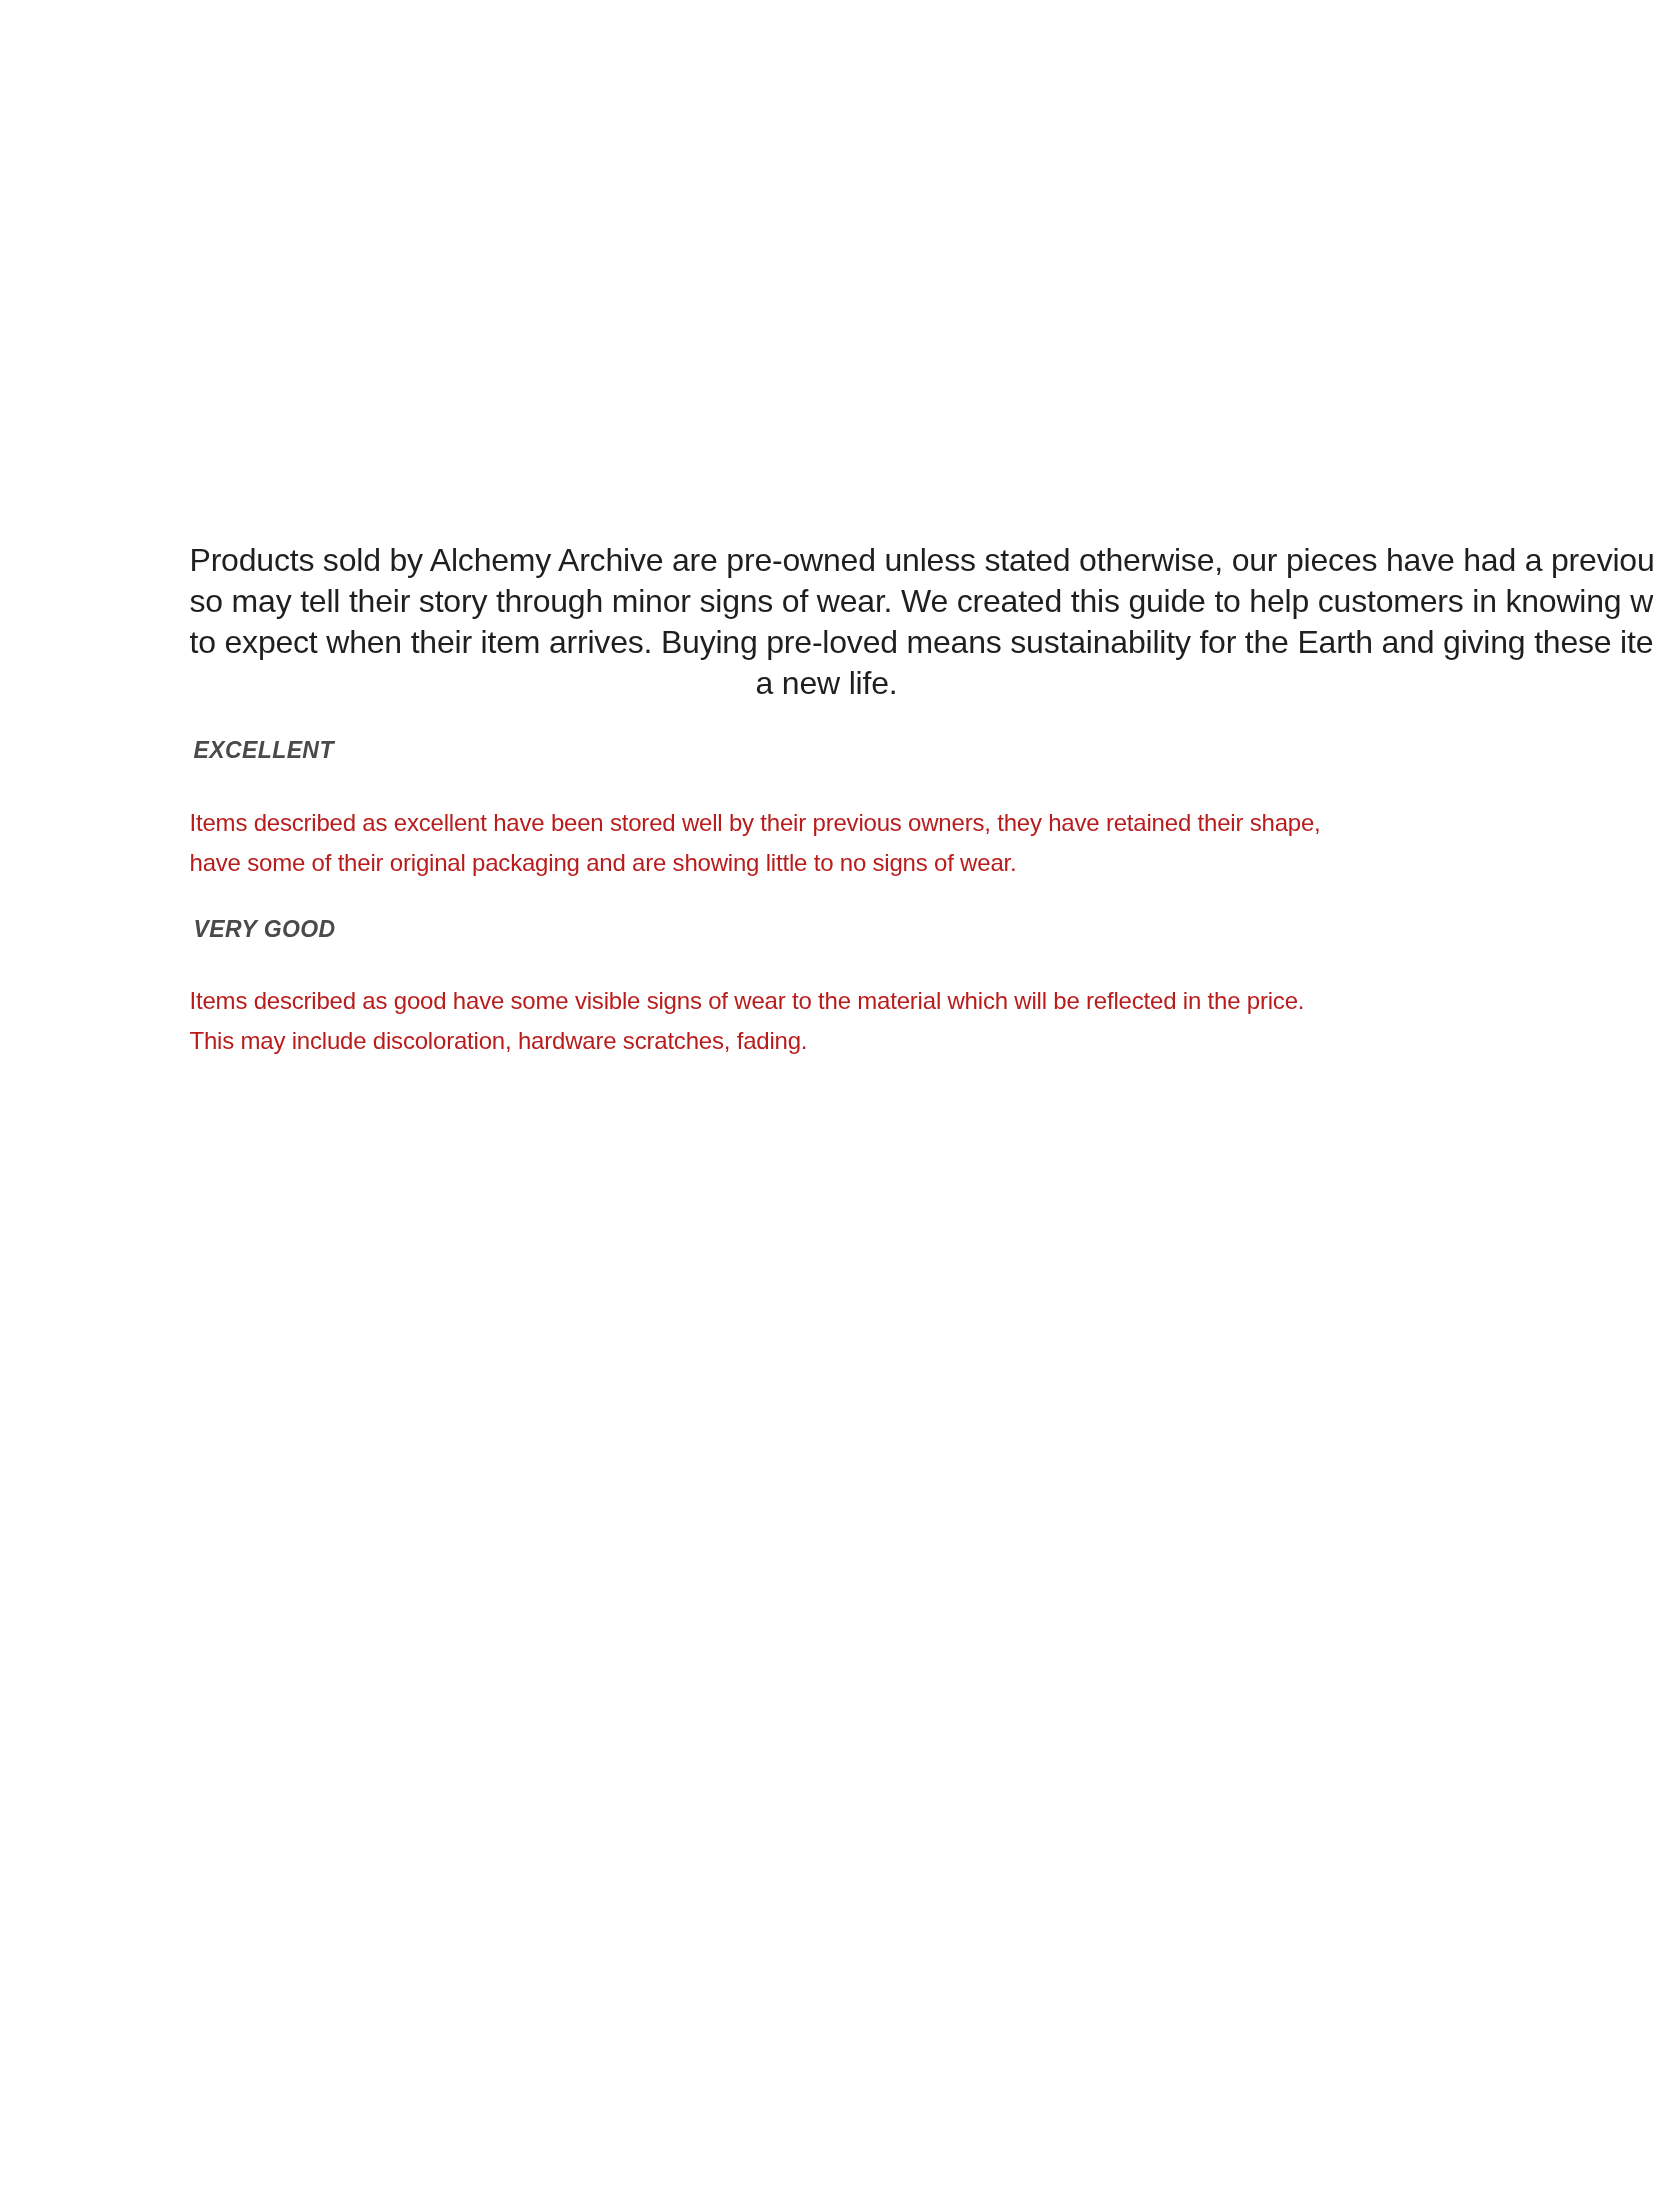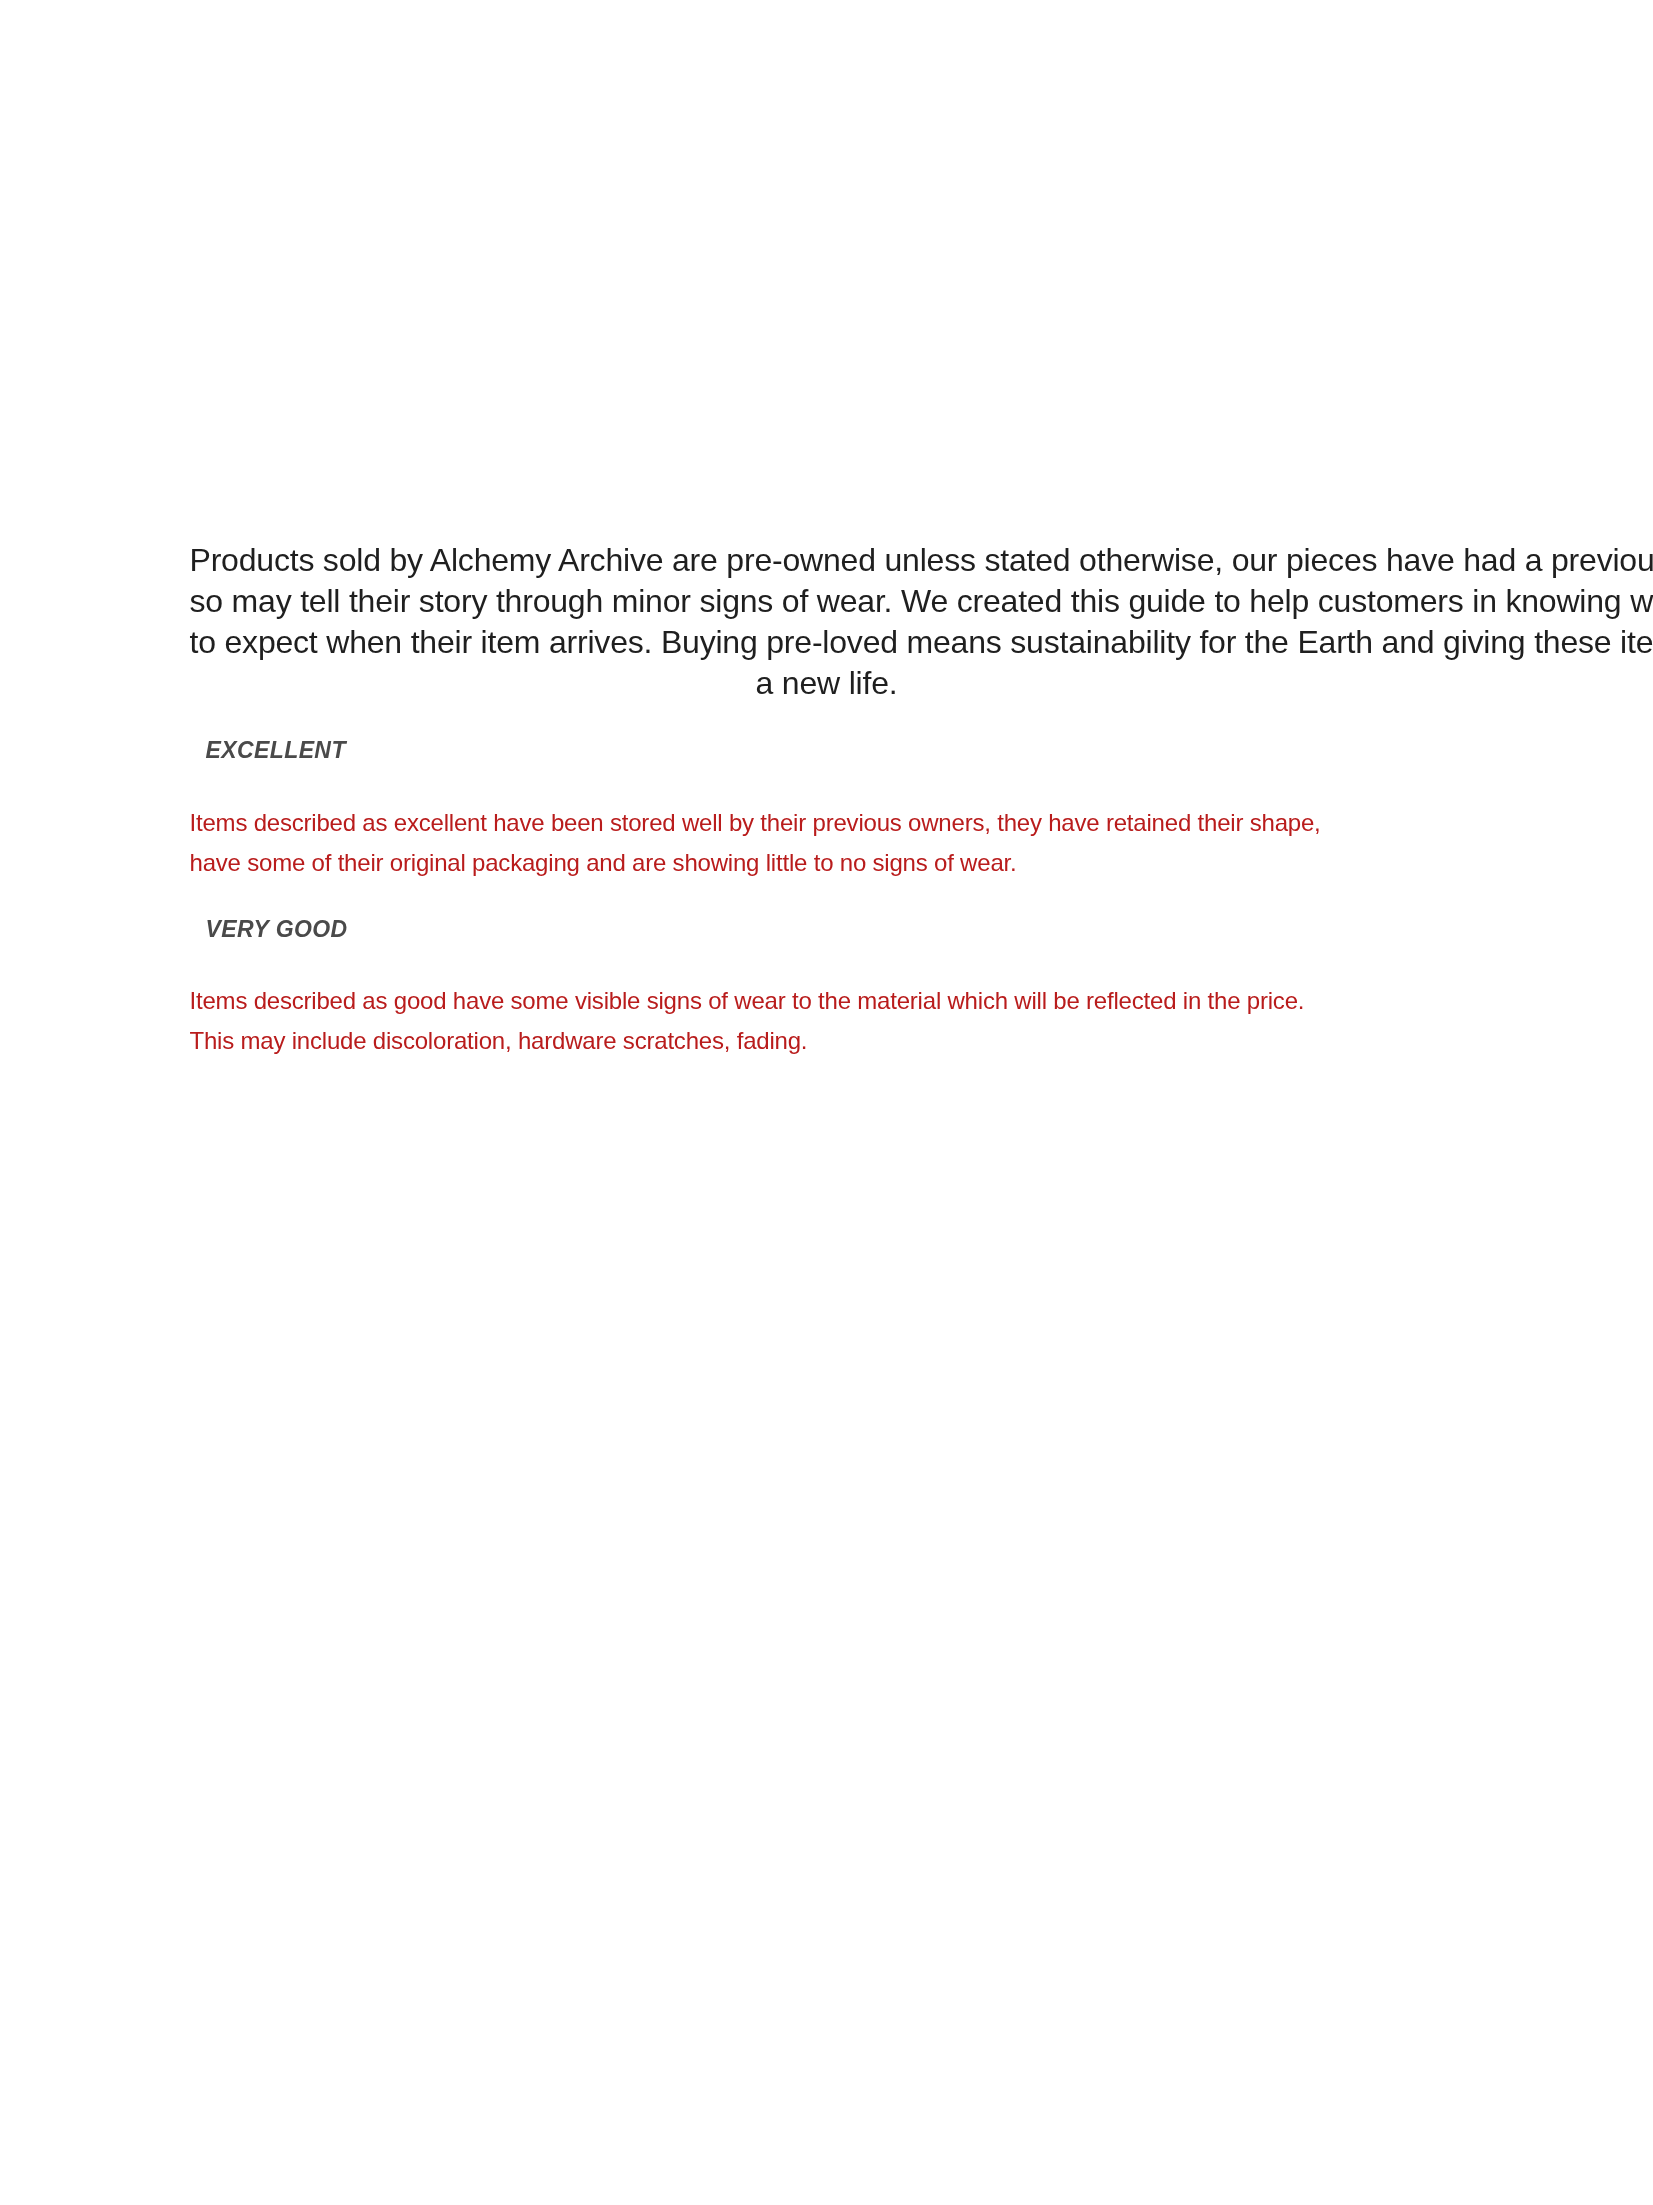--- a/index.html
+++ b/index.html
@@ -33,21 +33,21 @@
   .intro {
     margin: 28px 0 0 0;
     text-align: center;
     font-size: 32px;
     line-height: 41px;
     letter-spacing: -0.2px;
     color: #1f1f1f;
     white-space: pre;
   }
   .section-heading {
-    margin: 34px 0 0 16px;
+    margin: 34px 0 0 4px;
     font-style: italic;
     font-weight: 700;
     font-size: 23px;
     line-height: 25.5px;
     letter-spacing: 0.4px;
     color: #4a4a4a;
   }
   .section-body {
     margin: 39px 0 0 0;
     font-size: 24px;

